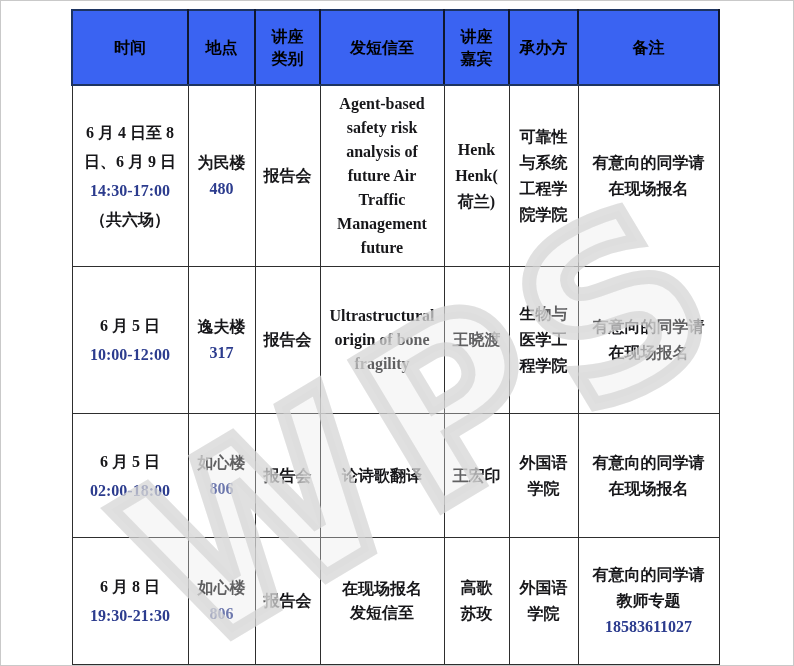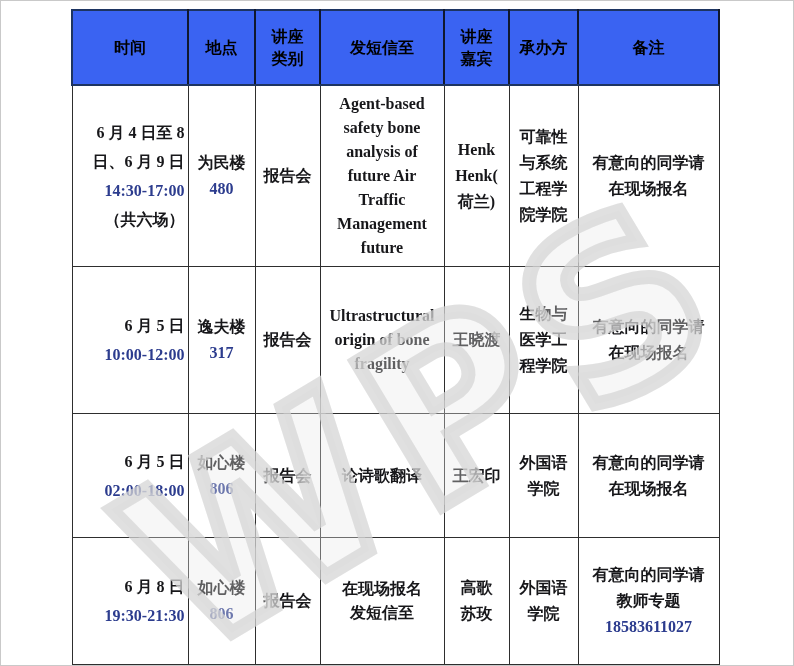--- a/index.html
+++ b/index.html
@@ -56,21 +56,21 @@
     border: 1px solid var(--grid-border, #2e2e2e);
     text-align: center;
     vertical-align: middle;
     padding: 6px 3px;
     font-size: 16px;
     color: var(--text, #17171a);
     font-weight: bold;
   }
 
   td .line { line-height: 26px; }
-  td.cell-time .line { line-height: 29px; text-align: right; }
+  td.cell-time .line { line-height: 29px; }
   td.cell-title .line { line-height: 24px; }
   td .line.num {
     color: var(--numeric-text, #2c3c8e);
     font-family: "Liberation Serif", "DejaVu Serif", serif;
   }
 
   .watermark {
     position: absolute;
     left: 150px;
     top: 468px;
@@ -142,21 +142,21 @@
           </td>
           <td class="cell-location">
             <div class="line">为民楼</div>
             <div class="line num">480</div>
           </td>
           <td class="cell-category">
             <div class="line">报告会</div>
           </td>
           <td class="cell-title">
             <div class="line">Agent-based</div>
-            <div class="line">safety bone</div>
+            <div class="line">safety risk</div>
             <div class="line">analysis of</div>
             <div class="line">future Air</div>
             <div class="line">Traffic</div>
             <div class="line">Management</div>
             <div class="line">future</div>
           </td>
           <td class="cell-guest">
             <div class="line">Henk</div>
             <div class="line">Henk(</div>
             <div class="line">荷兰)</div>

